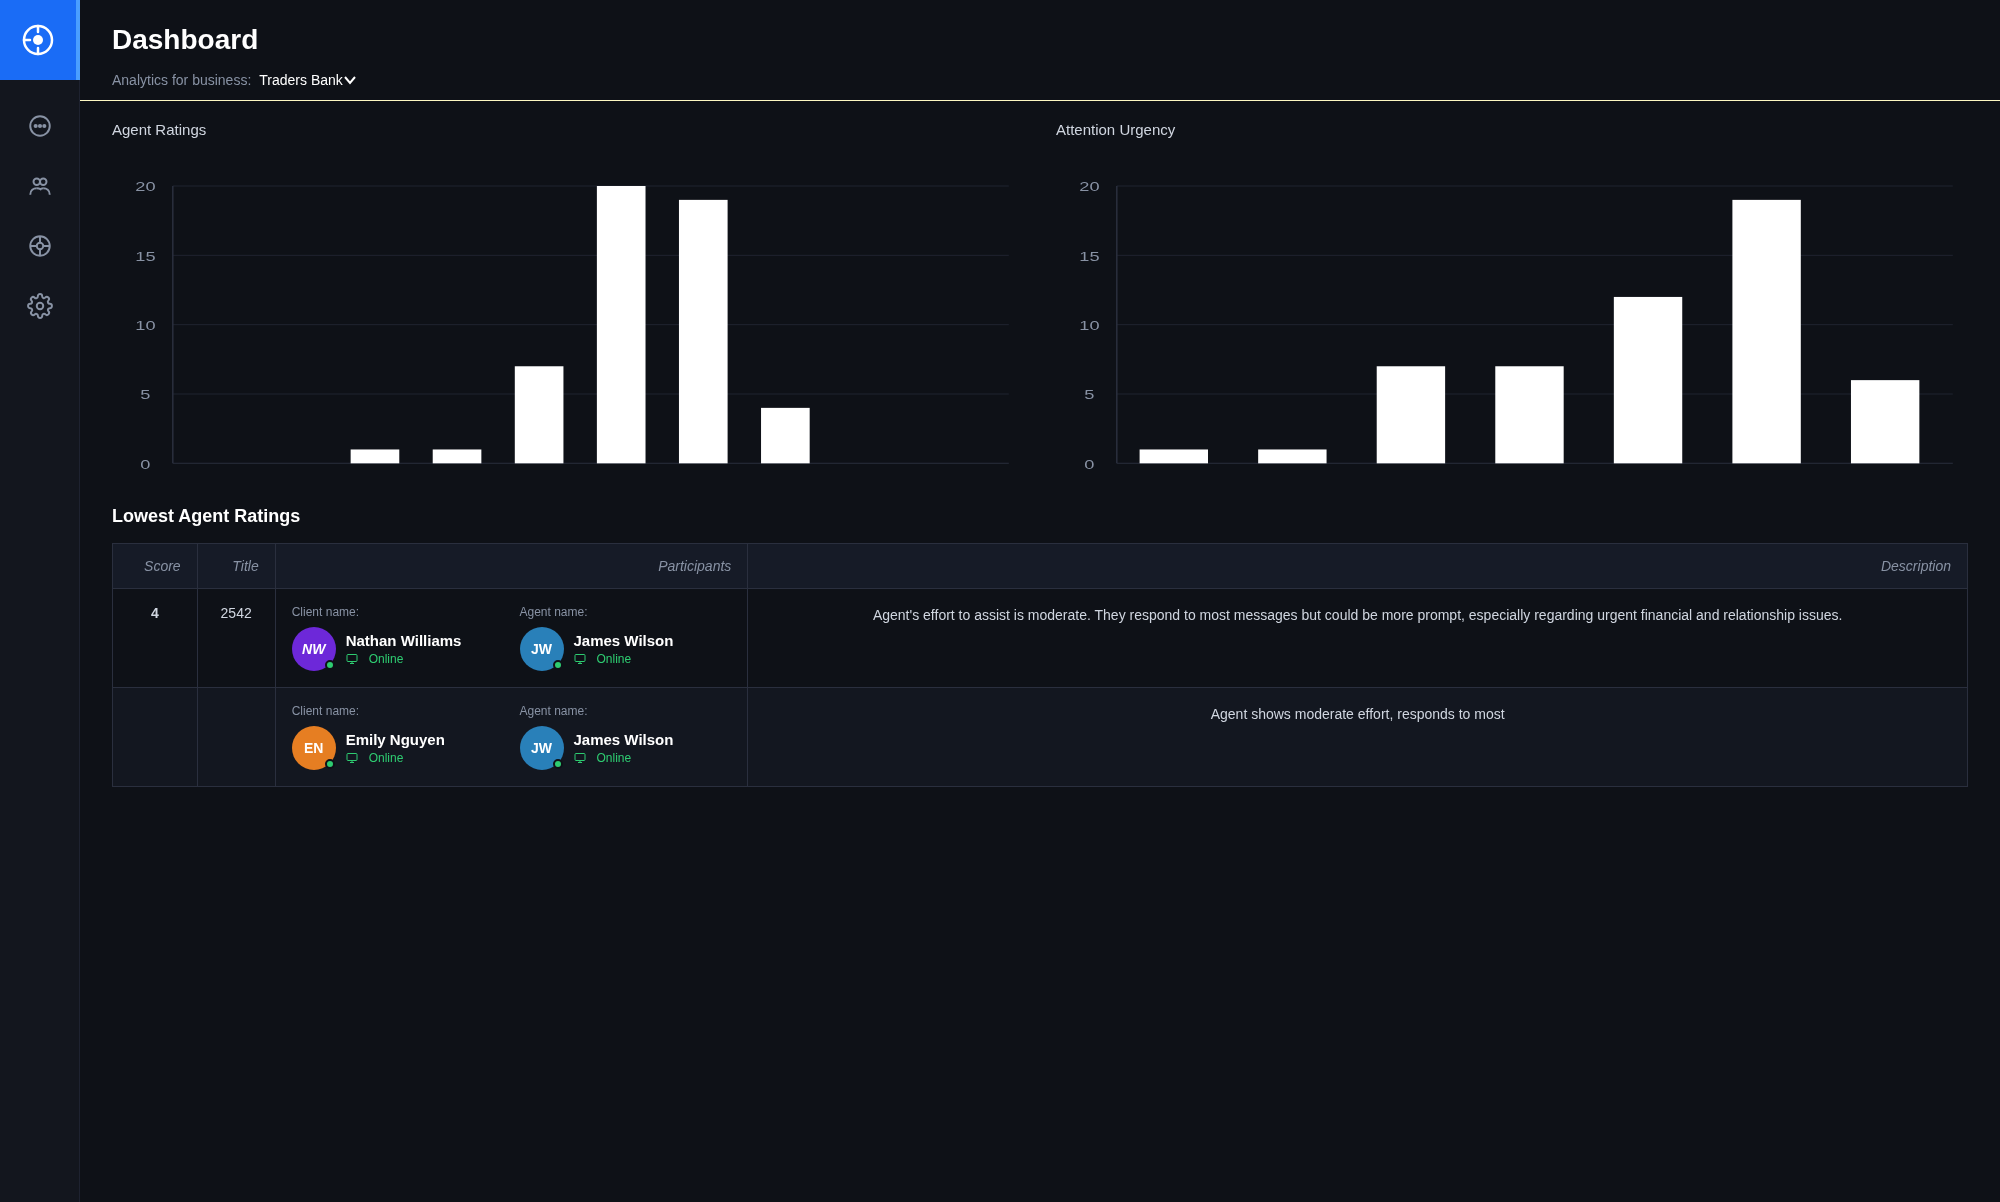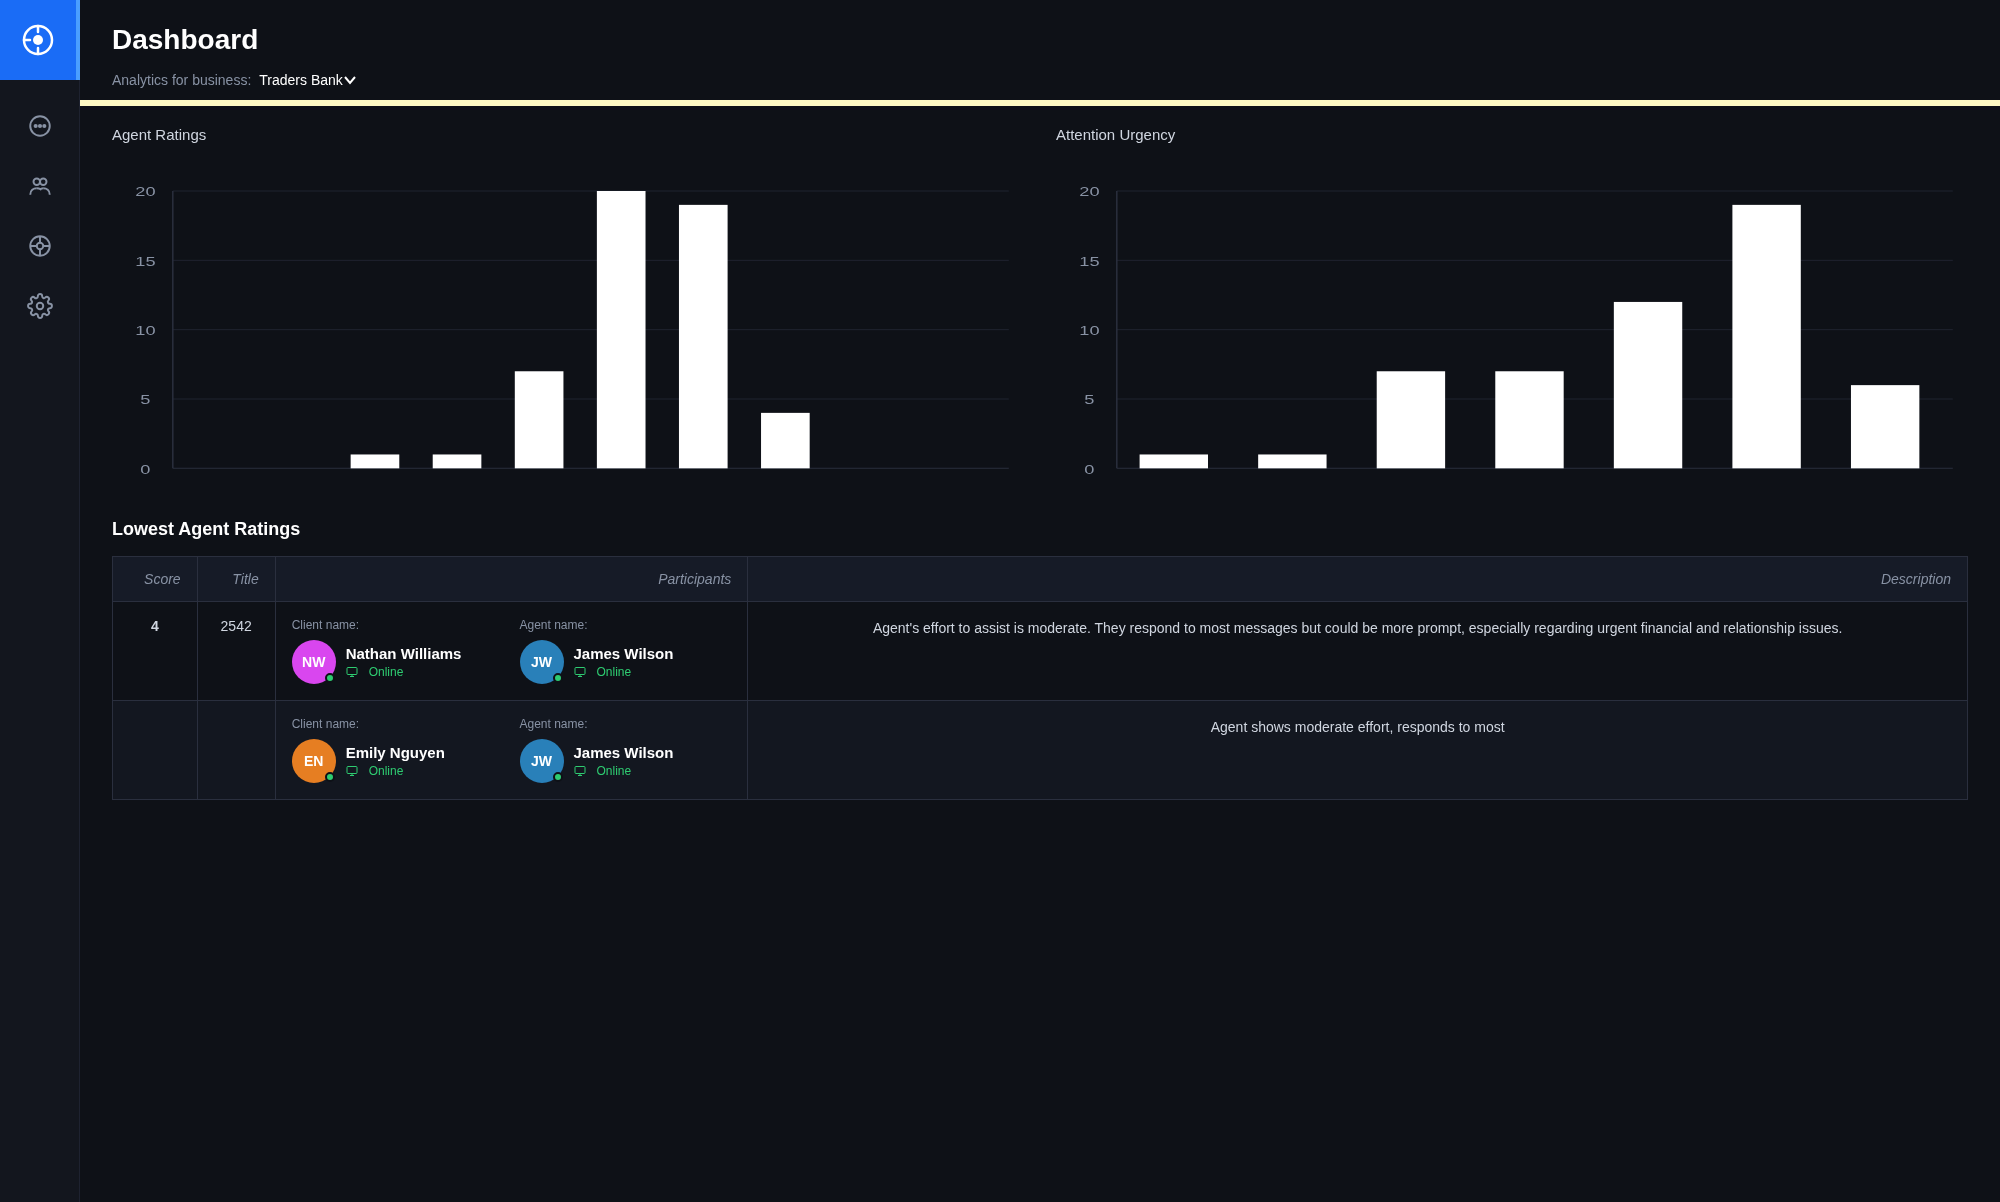--- a/index.html
+++ b/index.html
@@ -58,21 +58,21 @@
       flex: 1;
       display: flex;
       flex-direction: column;
       overflow: hidden;
       background: #0e1117;
     }
 
     
     .header {
       padding: 24px 32px 12px 32px;
-      border-bottom: 6px solid #fef9c3;
+      border-bottom: 1px solid #fef9c3;
     }
     .header h1 {
       font-size: 28px;
       font-weight: 700;
       color: #ffffff;
     }
     .analytics-bar {
       display: flex;
       align-items: center;
       gap: 8px;
@@ -94,21 +94,21 @@
       flex: 1;
       overflow-y: auto;
       padding: 20px 32px;
     }
 
     
     .charts-row {
       display: grid;
       grid-template-columns: 1fr 1fr;
       gap: 32px;
-      margin-bottom: 40px;
+      margin-bottom: 32px;
     }
 
     .chart-section { }
     .chart-title {
       font-size: 15px;
       font-weight: 500;
       color: #d0d6e0;
       margin-bottom: 16px;
     }
     .chart-area {
@@ -188,21 +188,21 @@
       border-radius: 50%;
       display: flex;
       align-items: center;
       justify-content: center;
       font-size: 14px;
       font-weight: 700;
       color: #fff;
       position: relative;
       flex-shrink: 0;
     }
-    .avatar-purple { background: #d946ef; }
+    .avatar-purple { background: #6d28d9; font-style: italic; }
     .avatar-blue { background: #2980b9; }
     .avatar-orange { background: #e67e22; }
     .online-dot {
       width: 10px;
       height: 10px;
       background: #2ecc71;
       border-radius: 50%;
       position: absolute;
       bottom: 1px;
       right: 1px;

